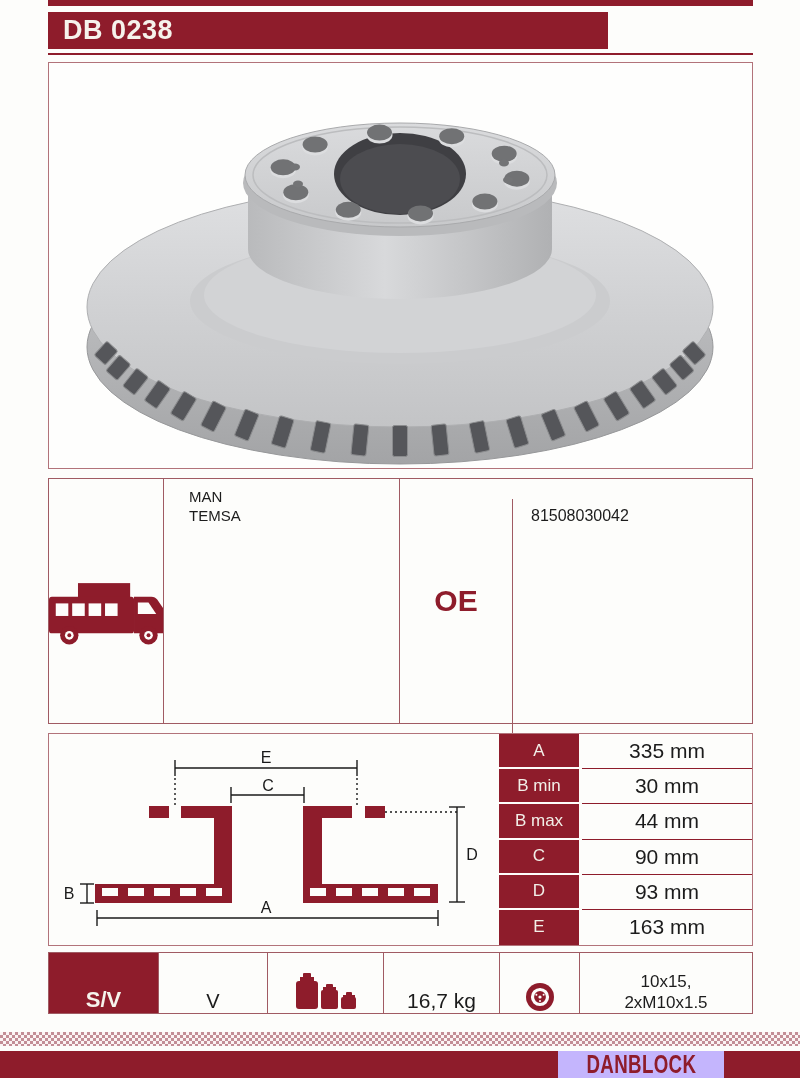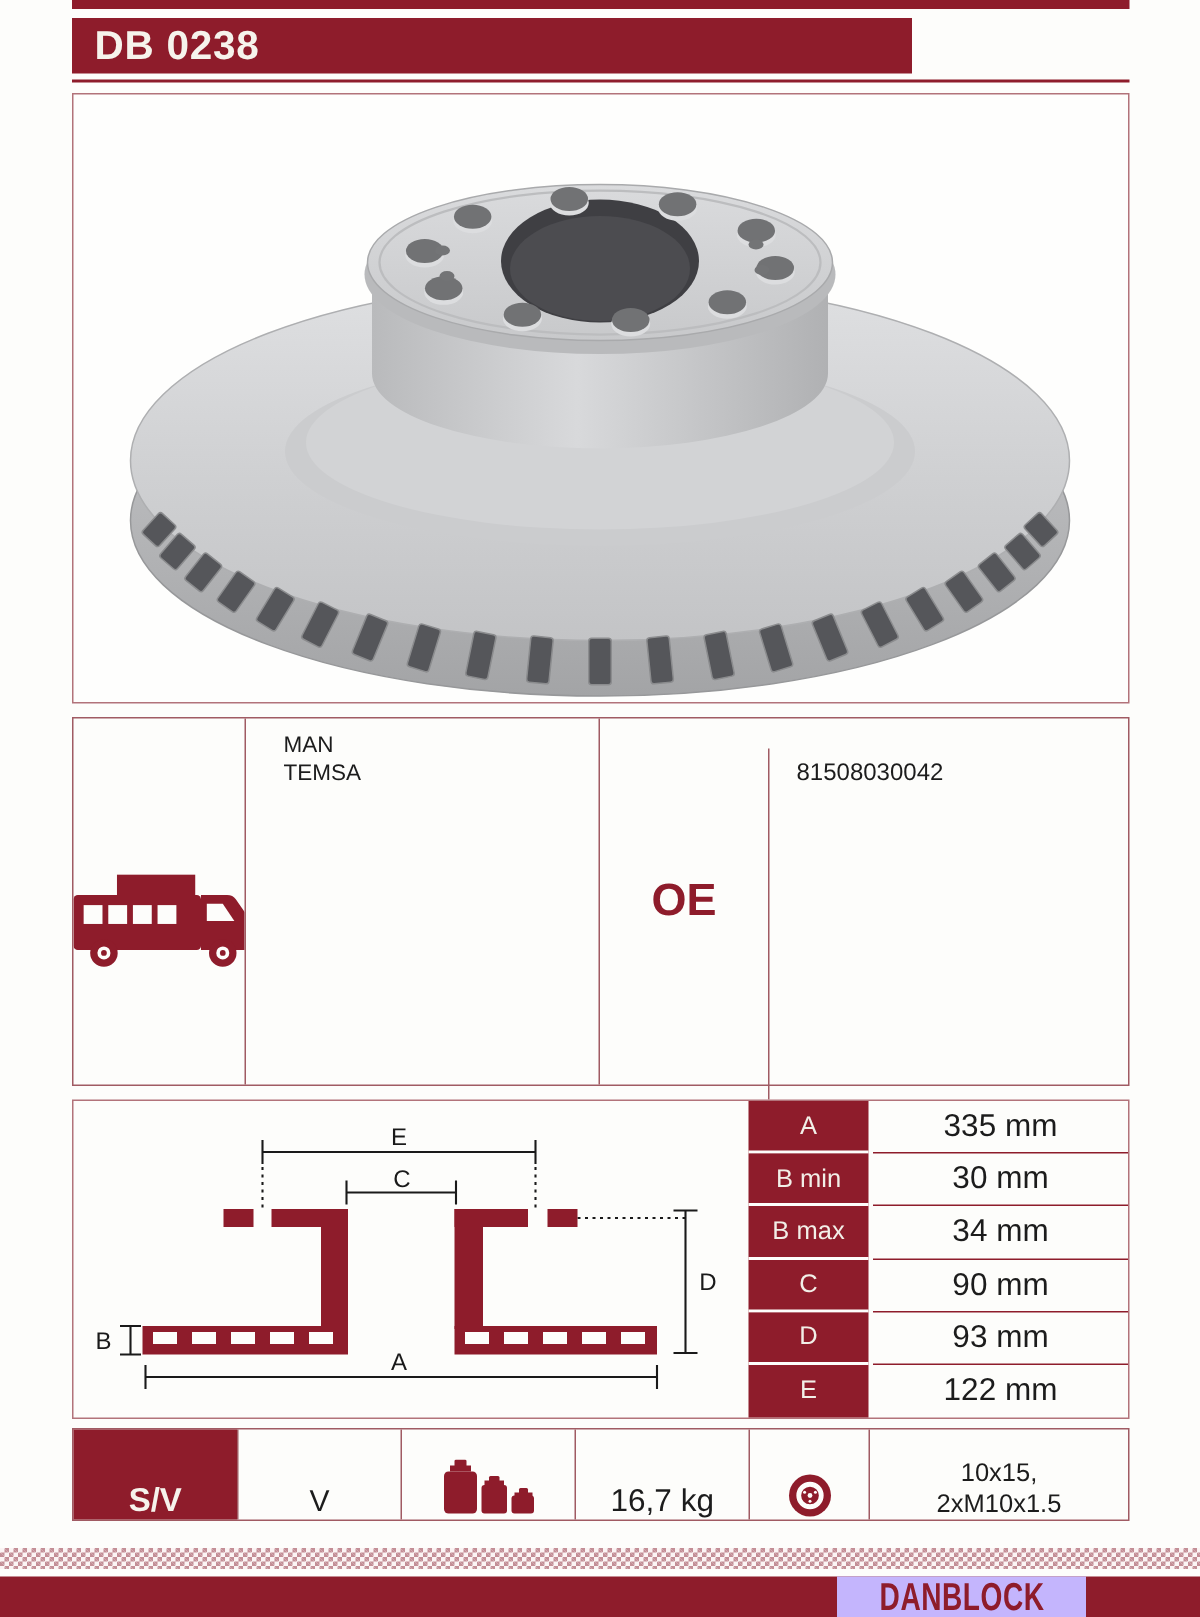--- a/index.html
+++ b/index.html
@@ -270,33 +270,33 @@
     <div class="dim-row">
       <div class="dim-label">A</div>
       <div class="dim-value">335 mm</div>
     </div>
     <div class="dim-row">
       <div class="dim-label">B min</div>
       <div class="dim-value">30 mm</div>
     </div>
     <div class="dim-row">
       <div class="dim-label">B max</div>
-      <div class="dim-value">34 mm</div>
+      <div class="dim-value">44 mm</div>
     </div>
     <div class="dim-row">
       <div class="dim-label">C</div>
       <div class="dim-value">90 mm</div>
     </div>
     <div class="dim-row">
       <div class="dim-label">D</div>
       <div class="dim-value">93 mm</div>
     </div>
     <div class="dim-row">
       <div class="dim-label">E</div>
-      <div class="dim-value">122 mm</div>
+      <div class="dim-value">163 mm</div>
     </div>
   </div>
 </div>
 
 <div class="abs spec-box">
   <div class="spec-cell c-sv">
     <span>S/V</span>
   </div>
   <div class="spec-cell c-version">
     <span>V</span>

